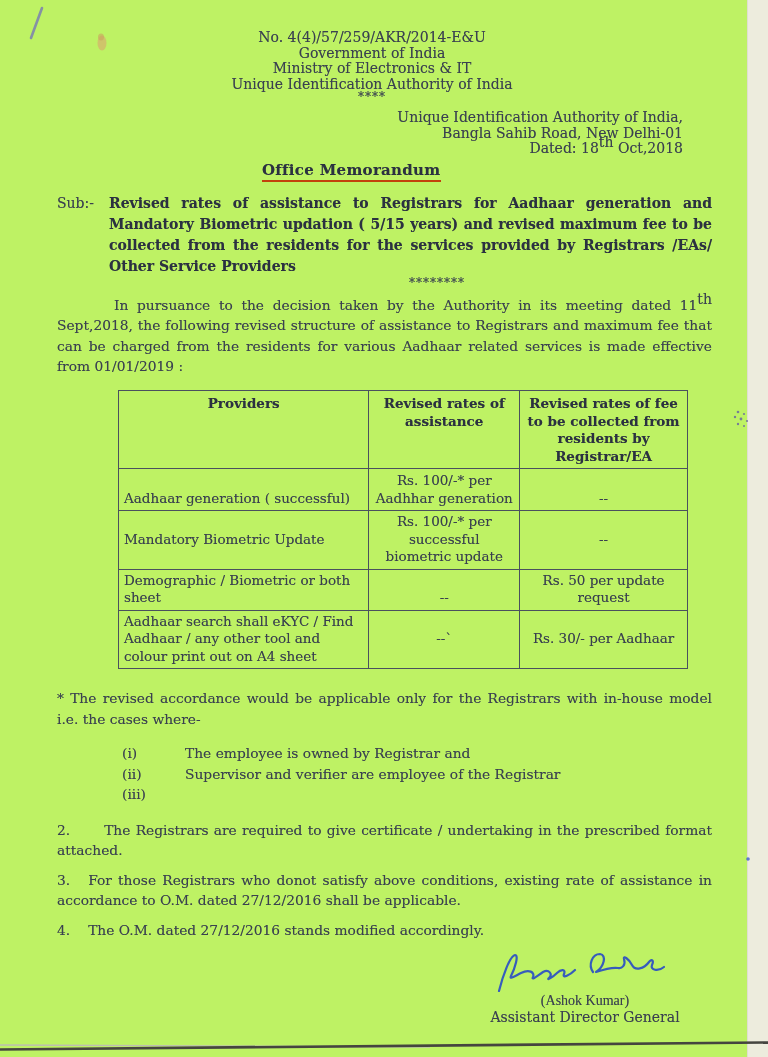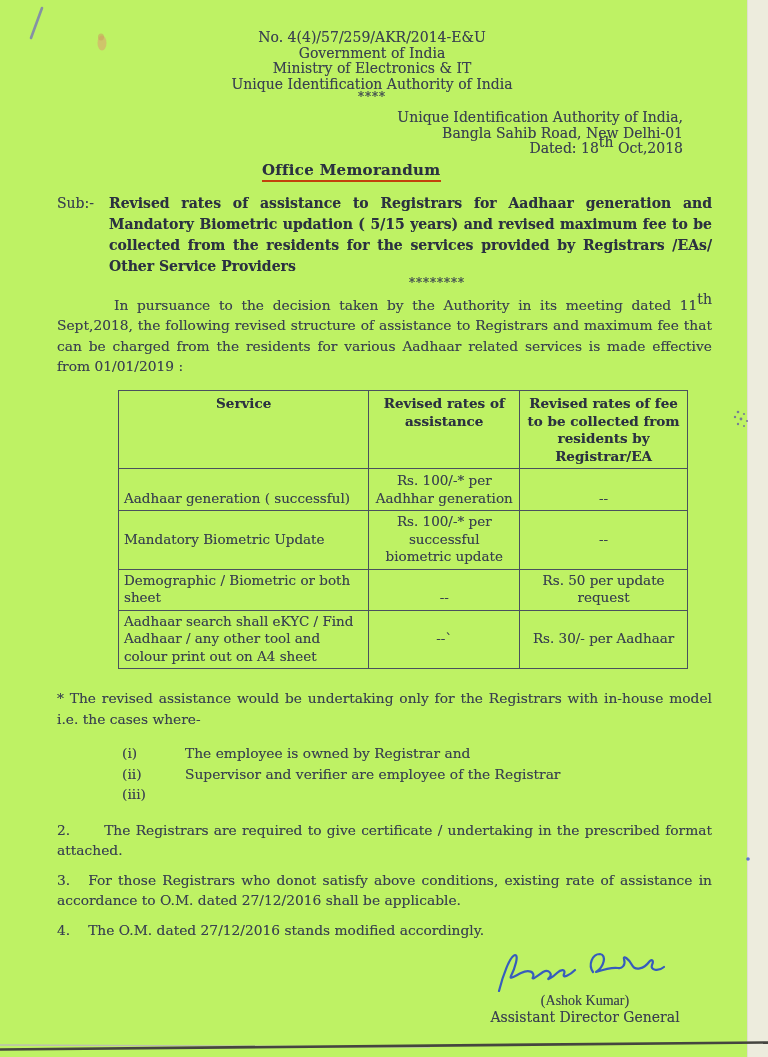--- a/index.html
+++ b/index.html
@@ -106,21 +106,21 @@
     <p class="para p1"><span>In pursuance to the decision taken by the Authority in its meeting dated 11</span><sup>th</sup><span> Sept,2018, the following revised structure of assistance to Registrars and maximum fee that can be charged from the residents for various Aadhaar related services is made effective from 01/01/2019 :</span></p>
 
     <table class="rates">
       <colgroup>
           <col class="cw1">
           <col class="cw2">
           <col class="cw3">
         </colgroup>
       <thead>
         <tr class="h-head">
-          <th>Service</th>
+          <th>Providers</th>
           <th>Revised rates of assistance</th>
           <th>Revised rates of fee to be collected from residents by Registrar/EA</th>
         </tr>
       </thead>
       <tbody>
         <tr class="vb h1">
           <td class="c1">Aadhaar generation  ( successful)</td>
           <td class="c2">Rs. 100/-* per Aadhhar generation</td>
           <td class="c3">--</td>
         </tr>
@@ -135,21 +135,21 @@
           <td class="c3">Rs. 50 per update request</td>
         </tr>
         <tr class="vm h4">
           <td class="c1">Aadhaar search shall eKYC / Find Aadhaar / any other tool and colour print out on A4 sheet</td>
           <td class="c2">--`</td>
           <td class="c3">Rs. 30/- per Aadhaar</td>
         </tr>
       </tbody>
     </table>
 
-    <p class="para footnote">* The revised assistance would be undertaking only for the Registrars with in-house model i.e. the cases where-</p>
+    <p class="para footnote">* The revised accordance would be applicable only for the Registrars with in-house model i.e. the cases where-</p>
 
     <div class="conds">
       <div class="cond">
         <span class="cnum">(i)</span>
         <span class="ctext">The employee is owned by Registrar and</span>
       </div>
       <div class="cond">
         <span class="cnum">(ii)</span>
         <span class="ctext">Supervisor and verifier are employee of the Registrar</span>
       </div>

